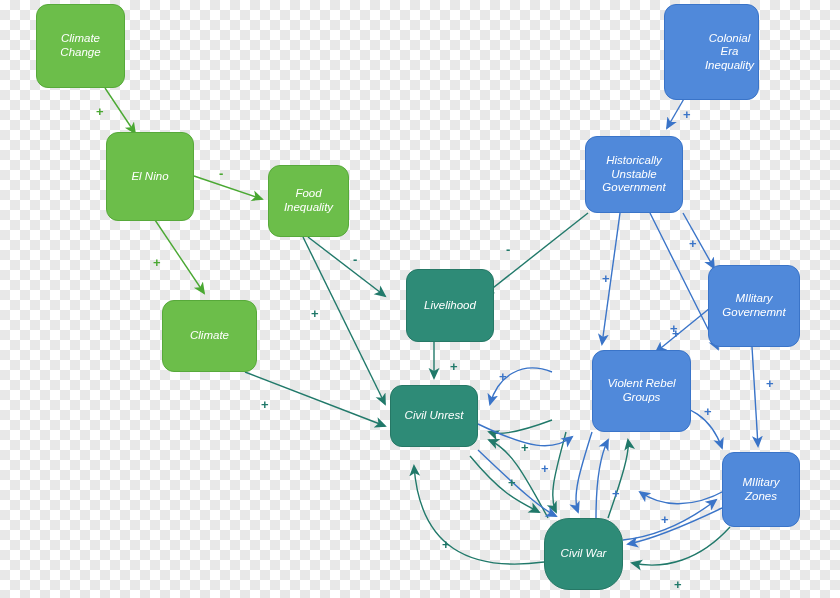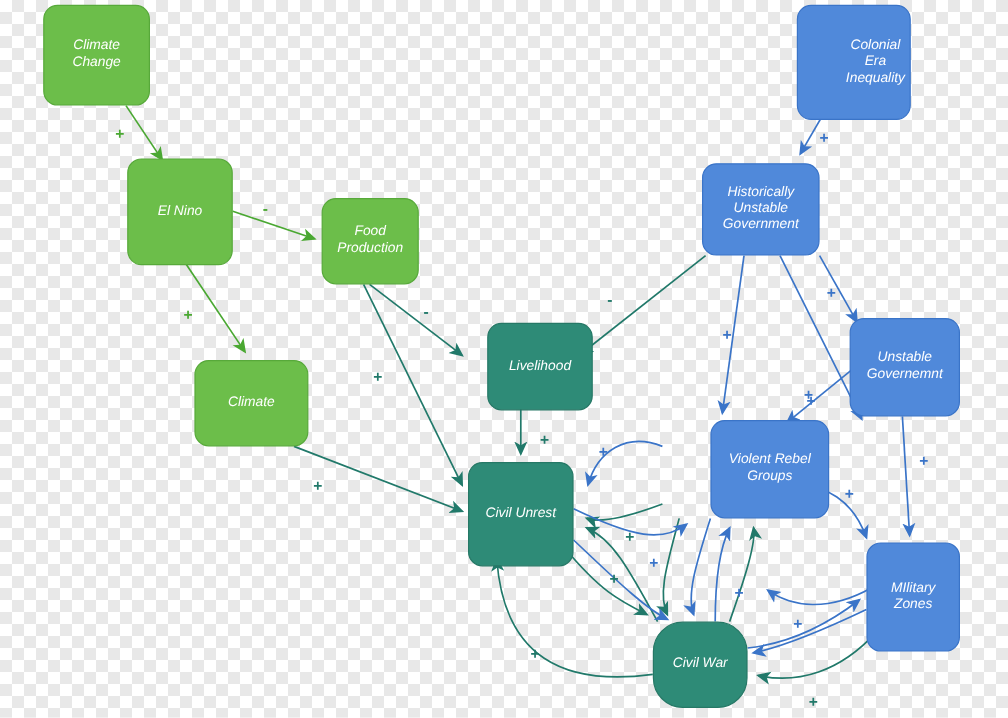--- a/index.html
+++ b/index.html
@@ -89,30 +89,30 @@
     <path d="M726,490 C690,510 660,506 640,492" stroke="#3a74c8" marker-end="url(#ah-blue)"></path>
     <path d="M623,540 C660,536 690,520 716,500" stroke="#3a74c8" marker-end="url(#ah-blue)"></path>
     <path d="M722,508 C680,528 648,540 628,544" stroke="#3a74c8" marker-end="url(#ah-blue)"></path>
     <path d="M478,450 C520,490 540,508 556,516" stroke="#3a74c8" marker-end="url(#ah-blue)"></path>
   </g>
 </svg>
 
 <div id="nodes-layer">
     <div class="node green" style="left: 36px; top: 4px; width: 89px; height: 84px;">Climate Change</div>
     <div class="node green" style="left: 106px; top: 132px; width: 88px; height: 89px;">El Nino</div>
-    <div class="node green" style="left: 268px; top: 165px; width: 81px; height: 72px;">Food Production</div>
+    <div class="node green" style="left: 268px; top: 165px; width: 81px; height: 72px;">Food Inequality</div>
     <div class="node green" style="left: 162px; top: 300px; width: 95px; height: 72px;">Climate</div>
     <div class="node teal" style="left: 406px; top: 269px; width: 88px; height: 73px;">Livelihood</div>
-    <div class="node teal" style="left: 390px; top: 385px; width: 88px; height: 87px;">Civil Unrest</div>
+    <div class="node teal" style="left: 390px; top: 385px; width: 88px; height: 62px;">Civil Unrest</div>
     <div class="node teal" style="left: 544px; top: 518px; width: 79px; height: 72px; border-radius: 25px;">Civil War</div>
     <div class="node blue" style="left: 664px; top: 4px; width: 95px; height: 96px; padding-left: 40px;">Colonial Era Inequality</div>
     <div class="node blue" style="left: 585px; top: 136px; width: 98px; height: 77px;">Historically Unstable Government</div>
-    <div class="node blue" style="left: 708px; top: 265px; width: 92px; height: 82px;">Unstable Governemnt</div>
+    <div class="node blue" style="left: 708px; top: 265px; width: 92px; height: 82px;">MIlitary Governemnt</div>
     <div class="node blue" style="left: 552px; top: 350px; width: 99px; height: 82px; margin-left: 40px;">Violent Rebel Groups</div>
-    <div class="node blue" style="left: 722px; top: 452px; width: 78px; height: 91px;">MIlitary Zones</div>
+    <div class="node blue" style="left: 722px; top: 452px; width: 78px; height: 75px;">MIlitary Zones</div>
   </div>
 <div id="labels-layer">
     <span class="edge-label g" style="left: 96px; top: 105px;">+</span>
     <span class="edge-label g" style="left: 219px; top: 167px;">-</span>
     <span class="edge-label g" style="left: 153px; top: 256px;">+</span>
     <span class="edge-label t" style="left: 353px; top: 253px;">-</span>
     <span class="edge-label t" style="left: 311px; top: 307px;">+</span>
     <span class="edge-label t" style="left: 261px; top: 398px;">+</span>
     <span class="edge-label t" style="left: 450px; top: 360px;">+</span>
     <span class="edge-label t" style="left: 506px; top: 243px;">-</span>

